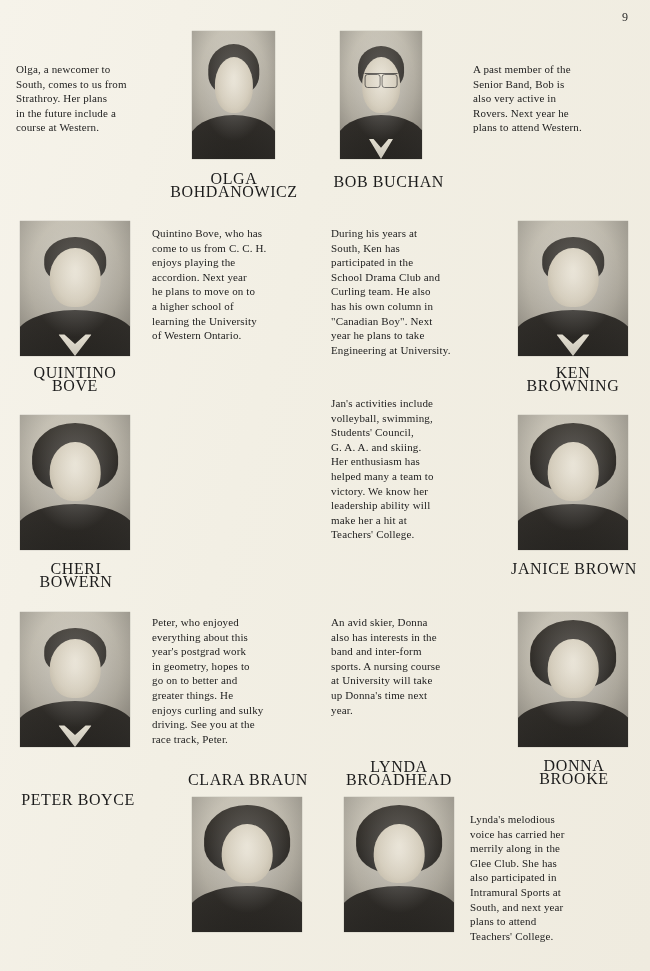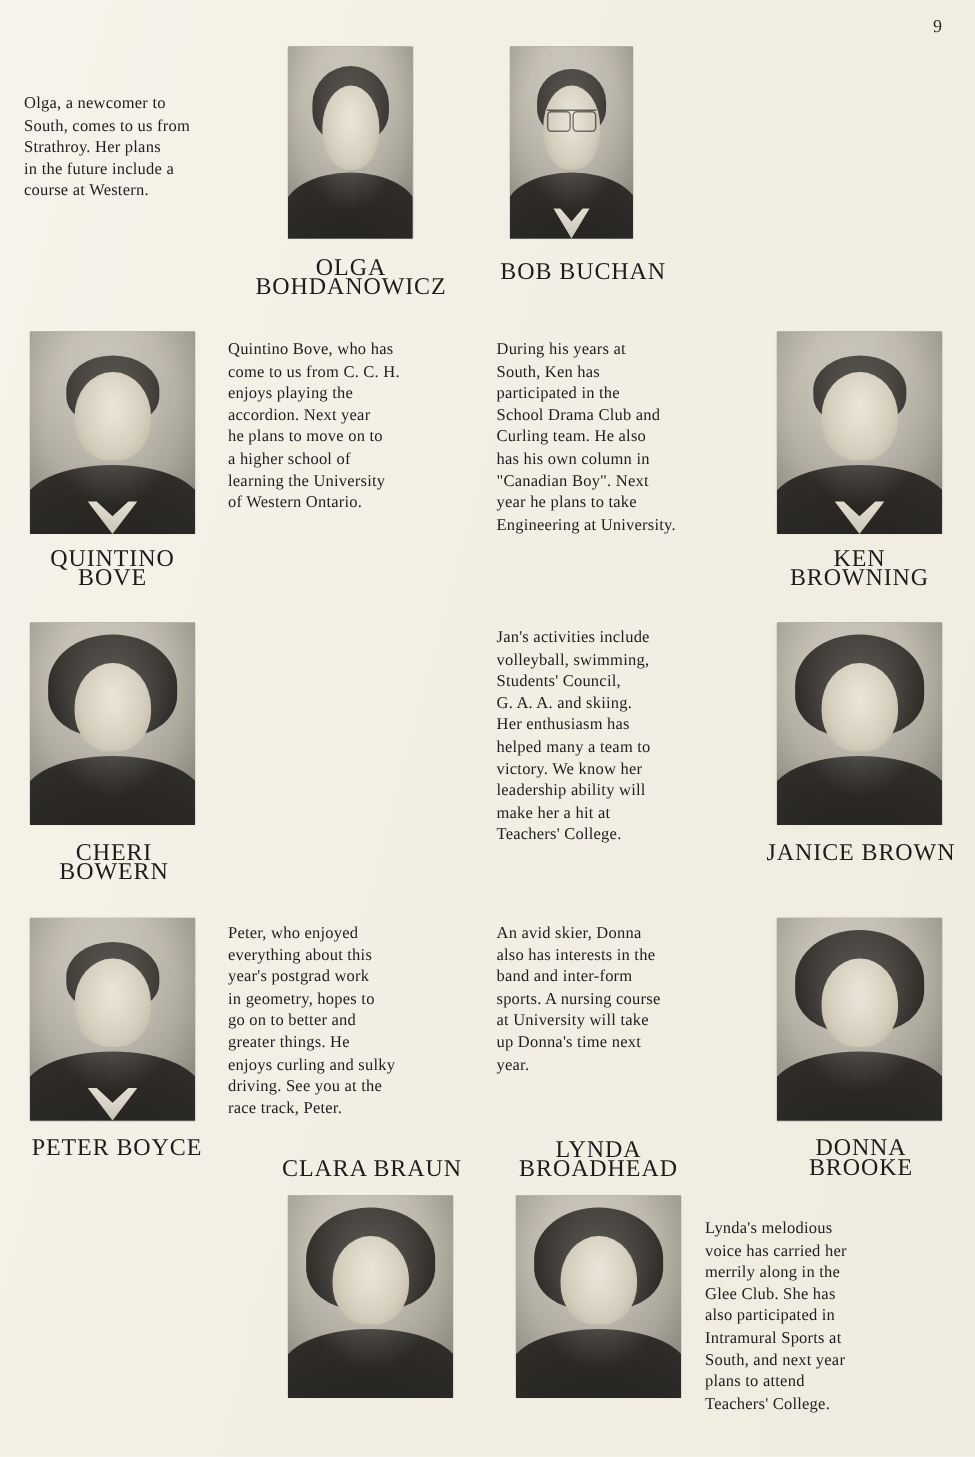--- a/index.html
+++ b/index.html
@@ -153,20 +153,25 @@
   <div class="photo" style="left:340px; top:31px; width:82px; height:128px;">
     <div class="bg"></div>
     <div class="hair short"></div>
     <div class="face"></div>
     <div class="glasses"></div>
     <div class="shoulders"></div>
     <div class="collar"></div>
     <div class="vig"></div>
   </div>
   <div class="caption" style="left:320px; top:175px; width:124px;text-align:right;">BOB BUCHAN</div>
+  <div class="blurb" style="left:473px; top:62px; width:165px;">A past member of the
+Senior Band, Bob is
+also very active in
+Rovers.  Next year he
+plans to attend Western.</div>
 
   <div class="photo" style="left:20px; top:221px; width:110px; height:135px;">
     <div class="bg"></div>
     <div class="hair short"></div>
     <div class="face"></div>
     <div class="shoulders"></div>
     <div class="collar"></div>
     <div class="vig"></div>
   </div>
   <div class="caption" style="left:12px; top:366px; width:126px;">QUINTINO BOVE</div>
@@ -208,40 +213,40 @@
   <div class="caption" style="left:14px; top:562px; width:124px;">CHERI BOWERN</div>
 
   <div class="photo" style="left:518px; top:415px; width:110px; height:135px;">
     <div class="bg"></div>
     <div class="hair big"></div>
     <div class="face"></div>
     <div class="shoulders"></div>
     <div class="vig"></div>
   </div>
   <div class="caption" style="left:508px; top:562px; width:132px;">JANICE BROWN</div>
-  <div class="blurb" style="left:331px; top:418px; width:176px;">Jan's activities include
+  <div class="blurb" style="left:331px; top:396px; width:176px;">Jan's activities include
 volleyball, swimming,
 Students' Council,
 G. A. A. and skiing.
 Her enthusiasm has
 helped many a team to
 victory.  We know her
 leadership ability will
 make her a hit at
 Teachers' College.</div>
 
   <div class="photo" style="left:20px; top:612px; width:110px; height:135px;">
     <div class="bg"></div>
     <div class="hair short"></div>
     <div class="face"></div>
     <div class="shoulders"></div>
     <div class="collar"></div>
     <div class="vig"></div>
   </div>
-  <div class="caption" style="left:14px; top:759px; width:128px;">PETER BOYCE</div>
+  <div class="caption" style="left:14px; top:793px; width:128px;">PETER BOYCE</div>
   <div class="blurb" style="left:152px; top:615px; width:172px;">Peter, who enjoyed
 everything about this
 year's postgrad work
 in geometry, hopes to
 go on to better and
 greater things.  He
 enjoys curling and sulky
 driving.  See you at the
 race track, Peter.</div>
 

